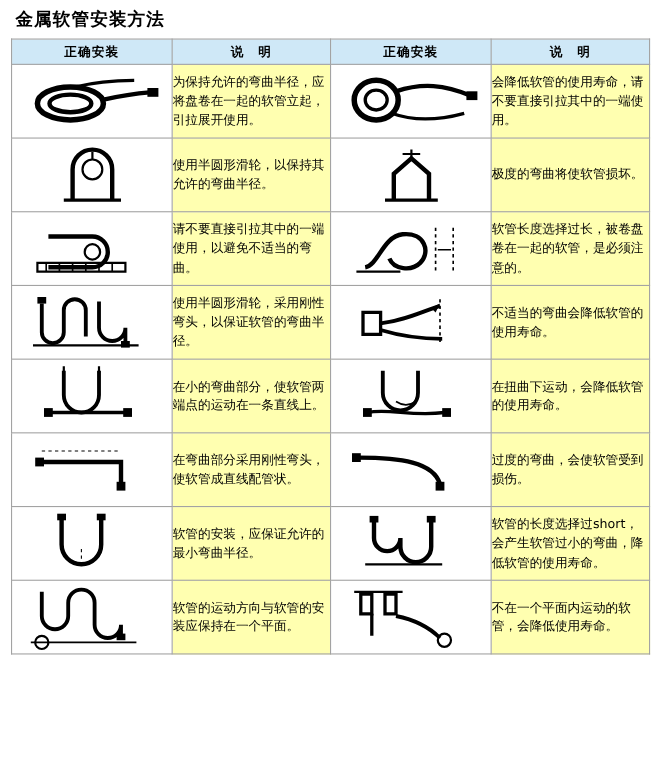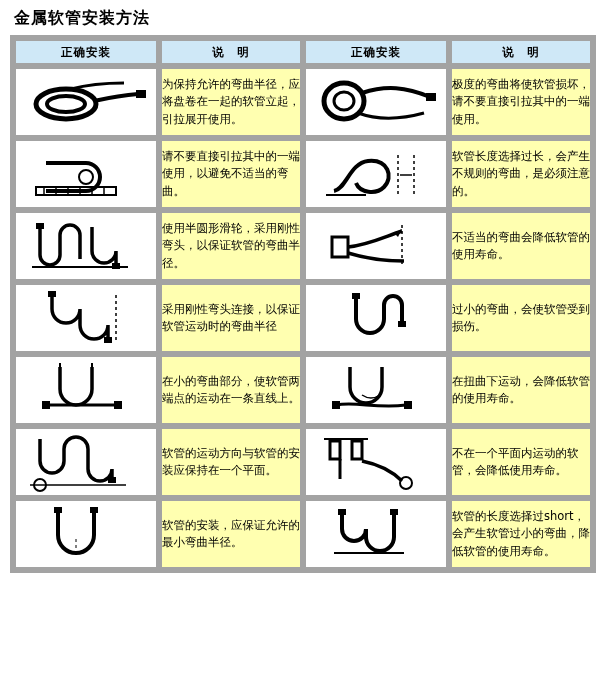--- a/index.html
+++ b/index.html
@@ -28,21 +28,21 @@
     margin: 2px 0 6px 4px;
     color: #000;
   }
   table.main {
     border-collapse: collapse;
     width: 580px;
     table-layout: fixed;
     border: 1px solid #2a2a8a;
   }
   table.main td, table.main th {
-    border: 6px solid #a3a3a3;
+    border: 1px solid #a3a3a3;
     padding: 0;
     vertical-align: middle;
   }
   thead th {
     background: #cfe8f7;
     color: #000;
     font-size: 11.5px;
     font-weight: bold;
     height: 22px;
     text-align: center;
@@ -110,23 +110,43 @@
         <td class="txt-cell">为保持允许的弯曲半径，应将盘卷在一起的软管立起，引拉展开使用。</td>
         <td class="img-cell">
           <svg class="fig" viewBox="0 0 140 62">
             <ellipse cx="38" cy="30" rx="20" ry="18" fill="none" stroke="#000" stroke-width="5"></ellipse>
             <ellipse cx="38" cy="30" rx="10" ry="9" fill="none" stroke="#000" stroke-width="3"></ellipse>
             <path d="M56 22 C80 14 100 16 124 26" fill="none" stroke="#000" stroke-width="4"></path>
             <rect x="120" y="22" width="10" height="8" fill="#000"></rect>
             <path d="M52 42 C74 50 96 48 118 42" fill="none" stroke="#000" stroke-width="3"></path>
           </svg>
         </td>
-        <td class="txt-cell">极度的弯曲将使软管损坏，请不要直接引拉其中的一端使用。</td>
-      </tr>
-
+        <td class="txt-cell">会降低软管的使用寿命，请不要直接引拉其中的一端使用。</td>
+      </tr>
+
+      <tr>
+        <td class="img-cell">
+          <svg class="fig" viewBox="0 0 140 62">
+            <path d="M52 54 L52 26 A18 18 0 0 1 88 26 L88 54" fill="none" stroke="#000" stroke-width="4"></path>
+            <circle cx="70" cy="26" r="9" fill="none" stroke="#000" stroke-width="2"></circle>
+            <line x1="44" y1="54" x2="96" y2="54" stroke="#000" stroke-width="3"></line>
+            <line x1="70" y1="10" x2="70" y2="17" stroke="#000" stroke-width="2"></line>
+          </svg>
+        </td>
+        <td class="txt-cell">使用半圆形滑轮，以保持其允许的弯曲半径。</td>
+        <td class="img-cell">
+          <svg class="fig" viewBox="0 0 140 62">
+            <path d="M54 54 L54 30 L70 16 L86 30 L86 54" fill="none" stroke="#000" stroke-width="4"></path>
+            <line x1="46" y1="54" x2="94" y2="54" stroke="#000" stroke-width="3"></line>
+            <line x1="70" y1="8" x2="70" y2="16" stroke="#000" stroke-width="2"></line>
+            <line x1="62" y1="12" x2="78" y2="12" stroke="#000" stroke-width="2"></line>
+          </svg>
+        </td>
+        <td class="txt-cell">极度的弯曲将使软管损坏。</td>
+      </tr>
 
       <tr>
         <td class="img-cell">
           <svg class="fig" viewBox="0 0 140 62">
             <path d="M30 20 L70 20 A14 14 0 0 1 70 48 L30 48" fill="none" stroke="#000" stroke-width="4"></path>
             <circle cx="70" cy="34" r="7" fill="none" stroke="#000" stroke-width="2"></circle>
             <rect x="20" y="44" width="80" height="8" fill="none" stroke="#000" stroke-width="2"></rect>
             <line x1="28" y1="44" x2="28" y2="52" stroke="#000" stroke-width="1.5"></line>
             <line x1="40" y1="44" x2="40" y2="52" stroke="#000" stroke-width="1.5"></line>
             <line x1="52" y1="44" x2="52" y2="52" stroke="#000" stroke-width="1.5"></line>
@@ -138,21 +158,21 @@
         <td class="txt-cell">请不要直接引拉其中的一端使用，以避免不适当的弯曲。</td>
         <td class="img-cell">
           <svg class="fig" viewBox="0 0 140 62">
             <path d="M28 48 C40 46 44 20 62 18 C82 16 88 34 78 44 C70 52 54 50 50 40" fill="none" stroke="#000" stroke-width="4"></path>
             <line x1="20" y1="52" x2="60" y2="52" stroke="#000" stroke-width="2"></line>
             <line x1="92" y1="12" x2="92" y2="52" stroke="#000" stroke-width="1.5" stroke-dasharray="3,3"></line>
             <line x1="108" y1="12" x2="108" y2="52" stroke="#000" stroke-width="1.5" stroke-dasharray="3,3"></line>
             <path d="M94 32 L106 32" stroke="#000" stroke-width="1.5"></path>
           </svg>
         </td>
-        <td class="txt-cell">软管长度选择过长，会产生不规则的弯曲，是必须注意的。</td>
+        <td class="txt-cell">软管长度选择过长，被卷盘卷在一起的软管，是必须注意的。</td>
       </tr>
 
       <tr>
         <td class="img-cell">
           <svg class="fig" viewBox="0 0 140 62">
             <path d="M24 14 L24 40 A10 10 0 0 0 44 40 L44 20 A10 10 0 0 1 64 20 L64 44" fill="none" stroke="#000" stroke-width="3.5"></path>
             <path d="M76 12 L76 36 A12 12 0 0 0 100 36 L100 50" fill="none" stroke="#000" stroke-width="3.5"></path>
             <line x1="16" y1="52" x2="112" y2="52" stroke="#000" stroke-width="2"></line>
             <rect x="20" y="8" width="8" height="6" fill="#000"></rect>
             <rect x="96" y="48" width="8" height="6" fill="#000"></rect>
@@ -164,39 +184,20 @@
             <rect x="26" y="22" width="16" height="20" fill="none" stroke="#000" stroke-width="3"></rect>
             <path d="M42 32 C62 30 78 22 96 16" fill="none" stroke="#000" stroke-width="3.5"></path>
             <path d="M42 38 C62 44 80 46 98 46" fill="none" stroke="#000" stroke-width="3.5"></path>
             <line x1="96" y1="10" x2="96" y2="50" stroke="#000" stroke-width="1.5" stroke-dasharray="3,3"></line>
             <path d="M88 18 L96 14 L92 22" fill="#000"></path>
           </svg>
         </td>
         <td class="txt-cell">不适当的弯曲会降低软管的使用寿命。</td>
       </tr>
 
-      <tr>
-        <td class="img-cell">
-          <svg class="fig" viewBox="0 0 140 62">
-            <path d="M36 8 L36 22 A14 14 0 0 0 64 22 L64 38 A14 14 0 0 0 92 38 L92 52" fill="none" stroke="#000" stroke-width="3.5"></path>
-            <rect x="32" y="4" width="8" height="6" fill="#000"></rect>
-            <rect x="88" y="50" width="8" height="6" fill="#000"></rect>
-            <line x1="100" y1="8" x2="100" y2="54" stroke="#000" stroke-width="1.5" stroke-dasharray="3,3"></line>
-          </svg>
-        </td>
-        <td class="txt-cell">采用刚性弯头连接，以保证软管运动时的弯曲半径</td>
-        <td class="img-cell">
-          <svg class="fig" viewBox="0 0 140 62">
-            <path d="M50 10 L50 32 A14 14 0 0 0 78 32 L78 18 A9 9 0 0 1 96 18 L96 34" fill="none" stroke="#000" stroke-width="4"></path>
-            <rect x="46" y="6" width="8" height="6" fill="#000"></rect>
-            <rect x="92" y="34" width="8" height="6" fill="#000"></rect>
-          </svg>
-        </td>
-        <td class="txt-cell">过小的弯曲，会使软管受到损伤。</td>
-      </tr>
 
       <tr>
         <td class="img-cell">
           <svg class="fig" viewBox="0 0 140 62">
             <path d="M44 8 L44 30 A16 16 0 0 0 76 30 L76 8" fill="none" stroke="#000" stroke-width="3.5"></path>
             <line x1="30" y1="46" x2="100" y2="46" stroke="#000" stroke-width="3"></line>
             <rect x="26" y="42" width="8" height="8" fill="#000"></rect>
             <rect x="98" y="42" width="8" height="8" fill="#000"></rect>
             <line x1="44" y1="4" x2="44" y2="10" stroke="#000" stroke-width="2"></line>
             <line x1="76" y1="4" x2="76" y2="10" stroke="#000" stroke-width="2"></line>
@@ -208,20 +209,60 @@
             <path d="M44 8 L44 28 A16 16 0 0 0 76 28 L76 8" fill="none" stroke="#000" stroke-width="3.5"></path>
             <path d="M30 46 C50 42 70 50 100 46" fill="none" stroke="#000" stroke-width="3"></path>
             <rect x="26" y="42" width="8" height="8" fill="#000"></rect>
             <rect x="98" y="42" width="8" height="8" fill="#000"></rect>
             <path d="M56 36 C62 40 68 40 74 36" fill="none" stroke="#000" stroke-width="1.5"></path>
           </svg>
         </td>
         <td class="txt-cell">在扭曲下运动，会降低软管的使用寿命。</td>
       </tr>
 
+      <tr>
+        <td class="img-cell">
+          <svg class="fig" viewBox="0 0 140 62">
+            <path d="M24 24 L96 24 L96 44" fill="none" stroke="#000" stroke-width="4"></path>
+            <rect x="18" y="20" width="8" height="8" fill="#000"></rect>
+            <rect x="92" y="42" width="8" height="8" fill="#000"></rect>
+            <line x1="24" y1="14" x2="96" y2="14" stroke="#000" stroke-width="1" stroke-dasharray="3,3"></line>
+          </svg>
+        </td>
+        <td class="txt-cell">在弯曲部分采用刚性弯头，使软管成直线配管状。</td>
+        <td class="img-cell">
+          <svg class="fig" viewBox="0 0 140 62">
+            <path d="M22 20 C60 20 90 24 96 44" fill="none" stroke="#000" stroke-width="4"></path>
+            <rect x="16" y="16" width="8" height="8" fill="#000"></rect>
+            <rect x="92" y="42" width="8" height="8" fill="#000"></rect>
+          </svg>
+        </td>
+        <td class="txt-cell">过度的弯曲，会使软管受到损伤。</td>
+      </tr>
+
+      <tr>
+        <td class="img-cell">
+          <svg class="fig" viewBox="0 0 140 62">
+            <path d="M42 8 L42 32 A18 18 0 0 0 78 32 L78 8" fill="none" stroke="#000" stroke-width="4"></path>
+            <rect x="38" y="4" width="8" height="6" fill="#000"></rect>
+            <rect x="74" y="4" width="8" height="6" fill="#000"></rect>
+            <line x1="60" y1="36" x2="60" y2="52" stroke="#000" stroke-width="1" stroke-dasharray="3,3"></line>
+          </svg>
+        </td>
+        <td class="txt-cell">软管的安装，应保证允许的最小弯曲半径。</td>
+        <td class="img-cell">
+          <svg class="fig" viewBox="0 0 140 62">
+            <path d="M36 10 L36 26 A12 12 0 0 0 60 26 L60 34 A14 14 0 0 0 88 34 L88 10" fill="none" stroke="#000" stroke-width="4"></path>
+            <rect x="32" y="6" width="8" height="6" fill="#000"></rect>
+            <rect x="84" y="6" width="8" height="6" fill="#000"></rect>
+            <line x1="28" y1="50" x2="98" y2="50" stroke="#000" stroke-width="2"></line>
+          </svg>
+        </td>
+        <td class="txt-cell">软管的长度选择过short，会产生软管过小的弯曲，降低软管的使用寿命。</td>
+      </tr>
 
       <tr>
         <td class="img-cell">
           <svg class="fig" viewBox="0 0 140 62">
             <path d="M24 8 L24 30 A12 12 0 0 0 48 30 L48 18 A12 12 0 0 1 72 18 L72 38 A12 12 0 0 0 96 38 L96 48" fill="none" stroke="#000" stroke-width="3.5"></path>
             <circle cx="24" cy="54" r="6" fill="none" stroke="#000" stroke-width="2"></circle>
             <line x1="14" y1="54" x2="110" y2="54" stroke="#000" stroke-width="1.5"></line>
             <rect x="92" y="46" width="8" height="6" fill="#000"></rect>
           </svg>
         </td>
@@ -232,36 +273,15 @@
             <rect x="46" y="10" width="10" height="18" fill="none" stroke="#000" stroke-width="3"></rect>
             <line x1="18" y1="8" x2="62" y2="8" stroke="#000" stroke-width="2"></line>
             <path d="M56 30 C76 34 88 42 96 50" fill="none" stroke="#000" stroke-width="3.5"></path>
             <circle cx="100" cy="52" r="6" fill="none" stroke="#000" stroke-width="2"></circle>
             <line x1="34" y1="28" x2="34" y2="48" stroke="#000" stroke-width="3"></line>
           </svg>
         </td>
         <td class="txt-cell">不在一个平面内运动的软管，会降低使用寿命。</td>
       </tr>
 
-      <tr>
-        <td class="img-cell">
-          <svg class="fig" viewBox="0 0 140 62">
-            <path d="M42 8 L42 32 A18 18 0 0 0 78 32 L78 8" fill="none" stroke="#000" stroke-width="4"></path>
-            <rect x="38" y="4" width="8" height="6" fill="#000"></rect>
-            <rect x="74" y="4" width="8" height="6" fill="#000"></rect>
-            <line x1="60" y1="36" x2="60" y2="52" stroke="#000" stroke-width="1" stroke-dasharray="3,3"></line>
-          </svg>
-        </td>
-        <td class="txt-cell">软管的安装，应保证允许的最小弯曲半径。</td>
-        <td class="img-cell">
-          <svg class="fig" viewBox="0 0 140 62">
-            <path d="M36 10 L36 26 A12 12 0 0 0 60 26 L60 34 A14 14 0 0 0 88 34 L88 10" fill="none" stroke="#000" stroke-width="4"></path>
-            <rect x="32" y="6" width="8" height="6" fill="#000"></rect>
-            <rect x="84" y="6" width="8" height="6" fill="#000"></rect>
-            <line x1="28" y1="50" x2="98" y2="50" stroke="#000" stroke-width="2"></line>
-          </svg>
-        </td>
-        <td class="txt-cell">软管的长度选择过short，会产生软管过小的弯曲，降低软管的使用寿命。</td>
-      </tr>
-
     </tbody>
   </table>
 </div>
 
 </body></html>

